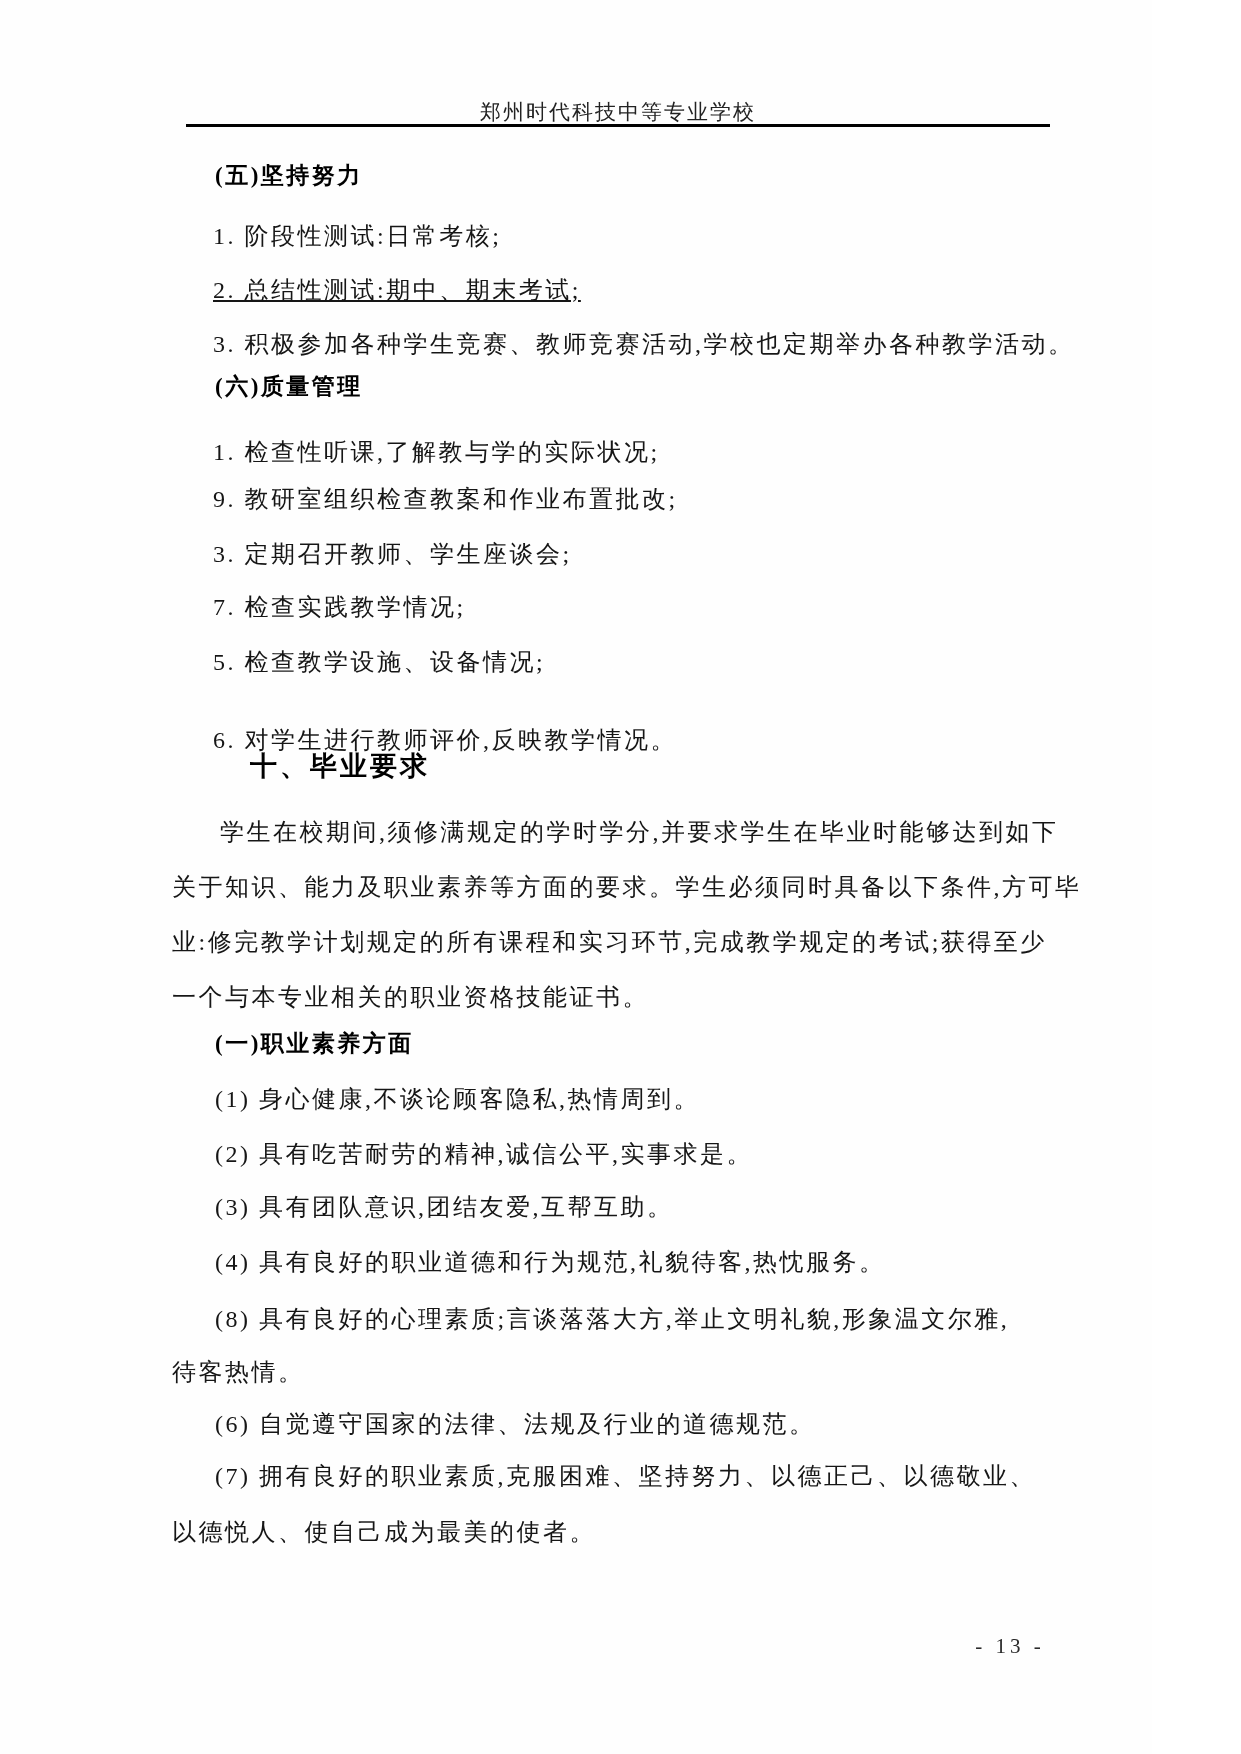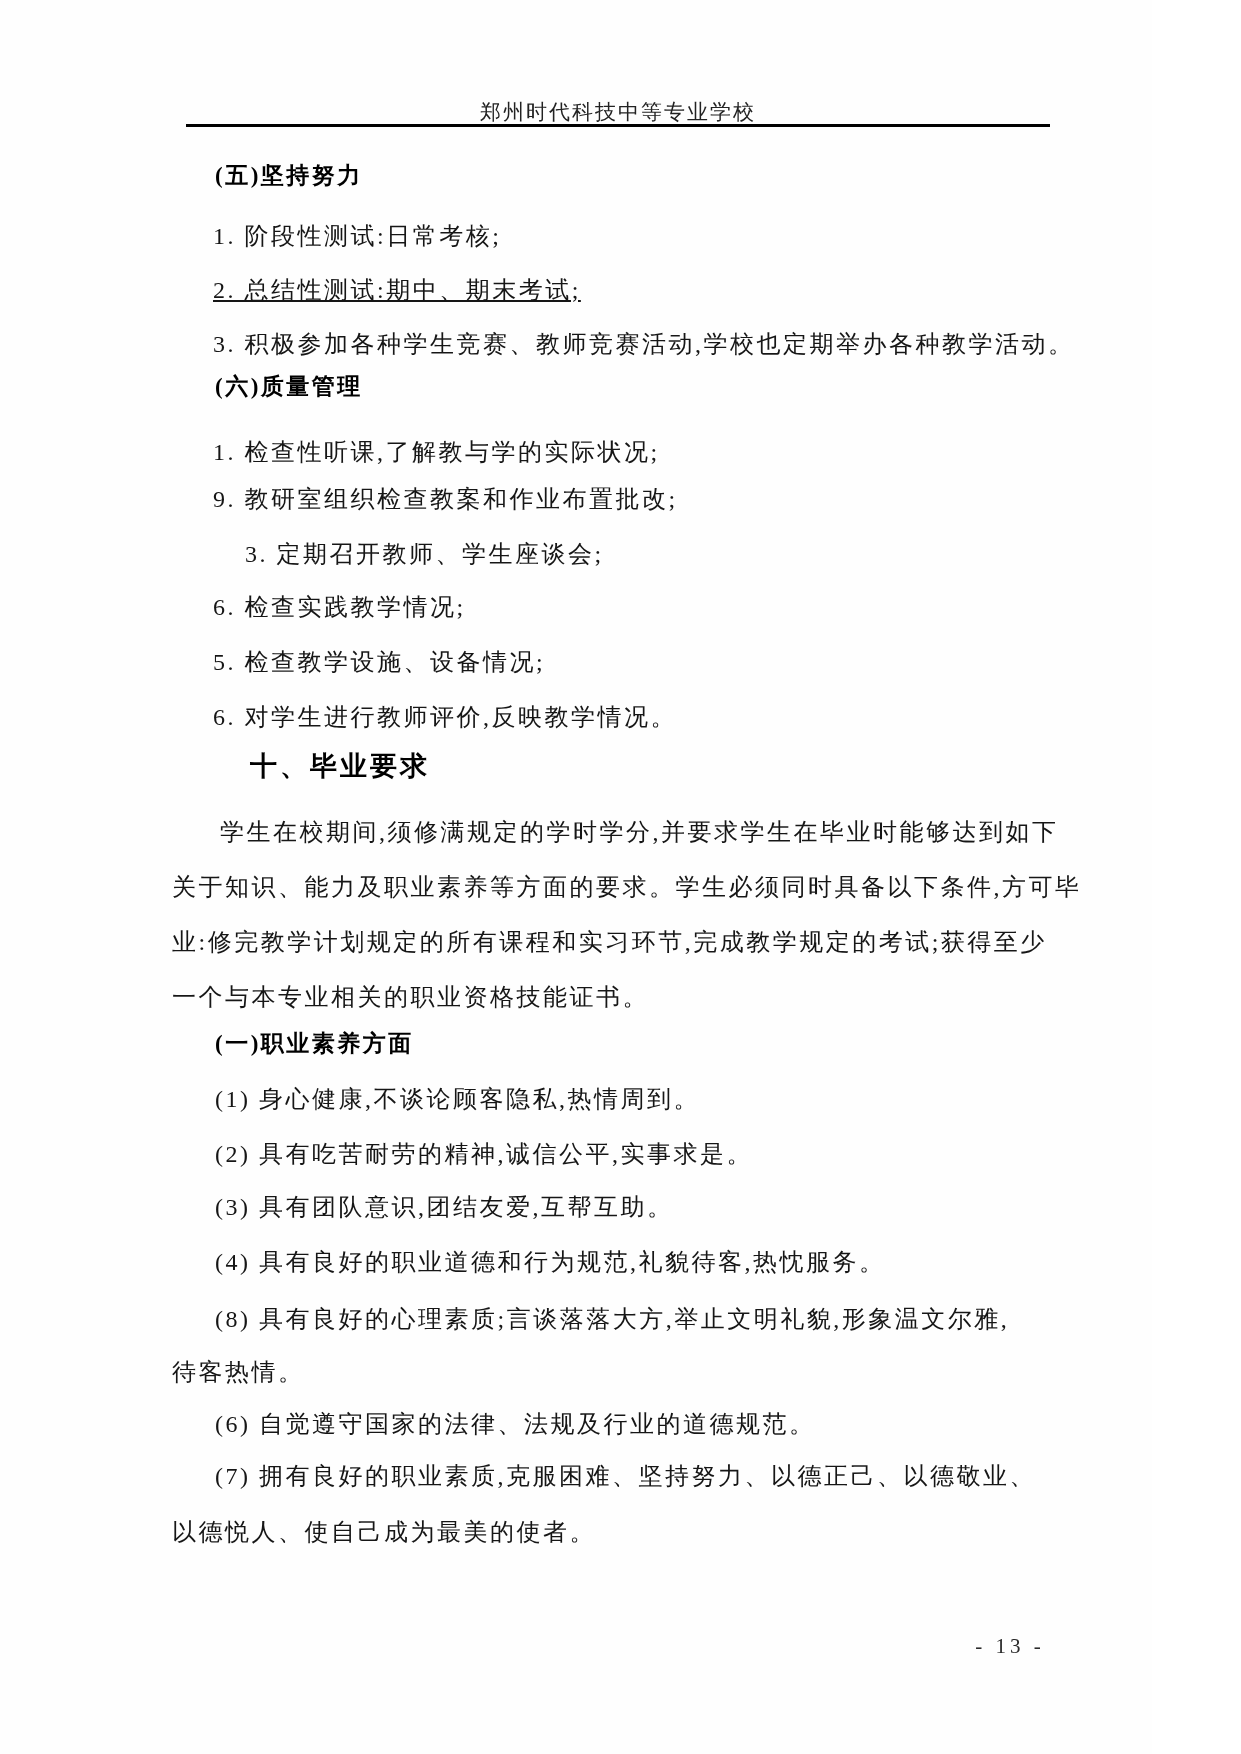--- a/index.html
+++ b/index.html
@@ -73,24 +73,24 @@
   <div class="header-rule"></div>
 
   <div class="abs sub-heading" style="top:160px; left:215px;">(五)坚持努力</div>
   <div class="abs body-line" style="top:220px; left:213px;">1. 阶段性测试:日常考核;</div>
   <div class="abs body-line" style="top:274px; left:213px;text-decoration:underline;">2. 总结性测试:期中、期末考试;</div>
   <div class="abs body-line" style="top:328px; left:213px;">3. 积极参加各种学生竞赛、教师竞赛活动,学校也定期举办各种教学活动。</div>
 
   <div class="abs sub-heading" style="top:371px; left:215px;">(六)质量管理</div>
   <div class="abs body-line" style="top:428px; left:213px;margin-top:8px;">1. 检查性听课,了解教与学的实际状况;</div>
   <div class="abs body-line" style="top:483px; left:213px;">9. 教研室组织检查教案和作业布置批改;</div>
-  <div class="abs body-line" style="top:538px; left:213px;margin-left:32px;">3. 定期召开教师、学生座谈会;</div>
-  <div class="abs body-line" style="top:591px; left:213px;">6. 检查实践教学情况;</div>
+  <div class="abs body-line" style="top:538px; left:213px;">3. 定期召开教师、学生座谈会;</div>
+  <div class="abs body-line" style="top:591px; left:213px;">7. 检查实践教学情况;</div>
   <div class="abs body-line" style="top:646px; left:213px;">5. 检查教学设施、设备情况;</div>
-  <div class="abs body-line" style="top:701px; left:213px;text-align:right;">6. 对学生进行教师评价,反映教学情况。</div>
+  <div class="abs body-line" style="top:724px; left:213px;text-align:right;">6. 对学生进行教师评价,反映教学情况。</div>
 
   <div class="abs chapter-heading" style="top:748px; left:250px;">十、毕业要求</div>
   <div class="abs body-line" style="top:816px; left:220px;">学生在校期间,须修满规定的学时学分,并要求学生在毕业时能够达到如下</div>
   <div class="abs body-line" style="top:871px; left:172px;">关于知识、能力及职业素养等方面的要求。学生必须同时具备以下条件,方可毕</div>
   <div class="abs body-line" style="top:926px; left:172px;">业:修完教学计划规定的所有课程和实习环节,完成教学规定的考试;获得至少</div>
   <div class="abs body-line" style="top:981px; left:172px;">一个与本专业相关的职业资格技能证书。</div>
 
   <div class="abs sub-heading" style="top:1028px; left:215px;">(一)职业素养方面</div>
   <div class="abs body-line" style="top:1083px; left:215px;">(1) 身心健康,不谈论顾客隐私,热情周到。</div>
   <div class="abs body-line" style="top:1138px; left:215px;">(2) 具有吃苦耐劳的精神,诚信公平,实事求是。</div>

